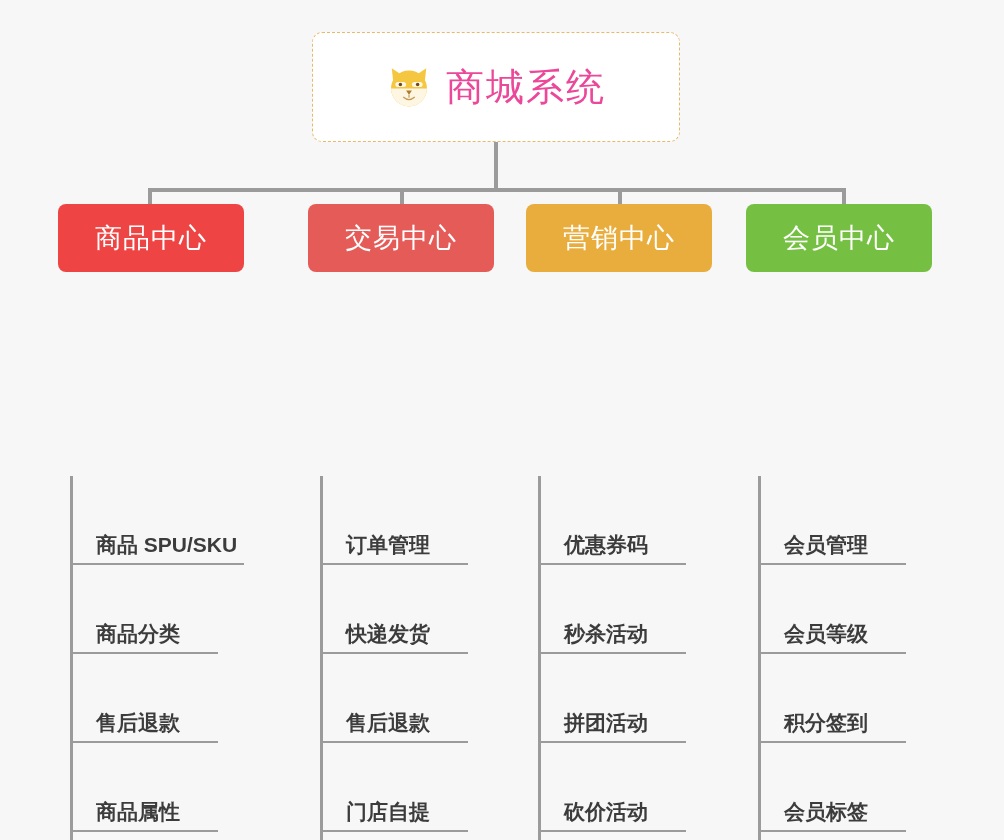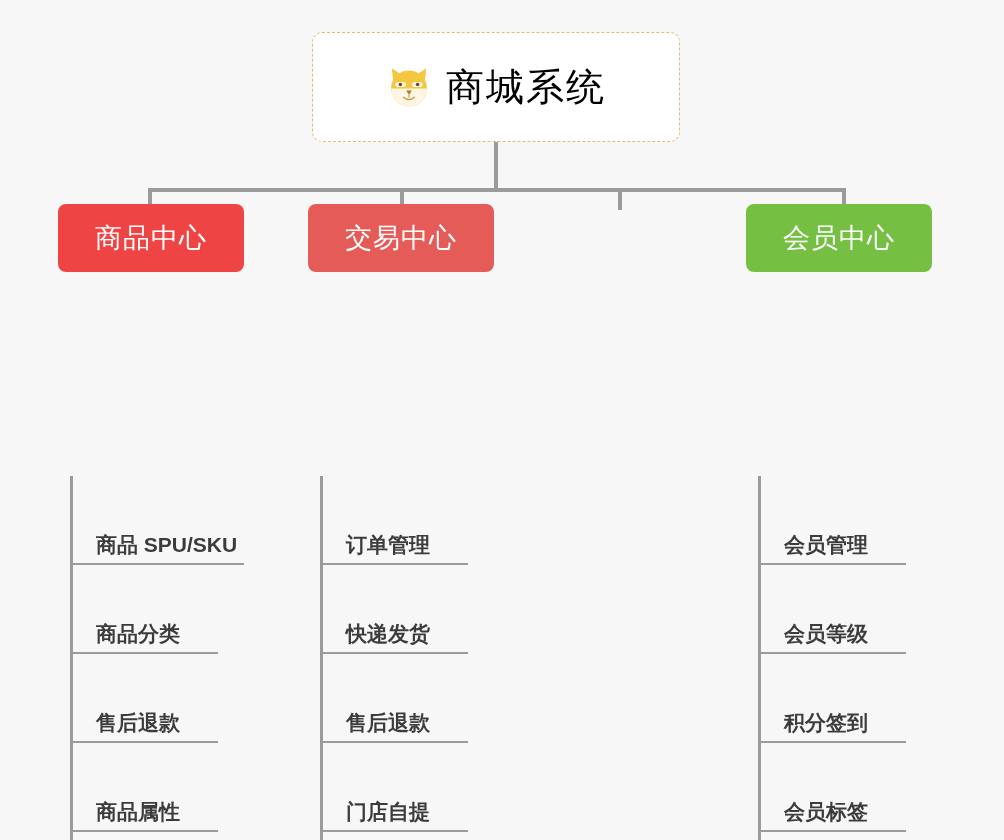--- a/index.html
+++ b/index.html
@@ -31,21 +31,21 @@
     border: 1px dashed #e8b96a;
     border-radius: 10px;
     box-sizing: border-box;
     display: flex;
     align-items: center;
     justify-content: center;
     gap: 14px;
   }
   .root-title {
     font-size: 38px;
-    color: #000000;
+    color: #ec4899;
     letter-spacing: 2px;
     line-height: 1;
     white-space: nowrap;
   }
   .root-emoji {
     width: 46px;
     height: 46px;
     position: relative;
     flex: 0 0 auto;
   }
@@ -185,20 +185,41 @@
         <div class="leaf w-mid">
           <span class="leaf-label">售后退款</span>
         </div>
         <div class="leaf w-mid">
           <span class="leaf-label">门店自提</span>
         </div>
         <div class="leaf w-short"></div>
       </div>
   </div>
 
+  <div class="column" style="left:526px;">
+    <div class="cat-box" style="background: rgb(233, 173, 61);">
+      <span class="cat-label">营销中心</span>
+    </div>
+    <div class="spine" style="height: 534px; background: rgb(155, 155, 155);"></div>
+    <div class="leaf-list">
+        <div class="leaf w-mid">
+          <span class="leaf-label">优惠券码</span>
+        </div>
+        <div class="leaf w-mid">
+          <span class="leaf-label">秒杀活动</span>
+        </div>
+        <div class="leaf w-mid">
+          <span class="leaf-label">拼团活动</span>
+        </div>
+        <div class="leaf w-mid">
+          <span class="leaf-label">砍价活动</span>
+        </div>
+        <div class="leaf w-mid"></div>
+      </div>
+  </div>
 
   <div class="column" style="left:746px;">
     <div class="cat-box" style="background: rgb(117, 192, 67);">
       <span class="cat-label">会员中心</span>
     </div>
     <div class="spine" style="height: 534px; background: rgb(155, 155, 155);"></div>
     <div class="leaf-list">
         <div class="leaf w-mid">
           <span class="leaf-label">会员管理</span>
         </div>

